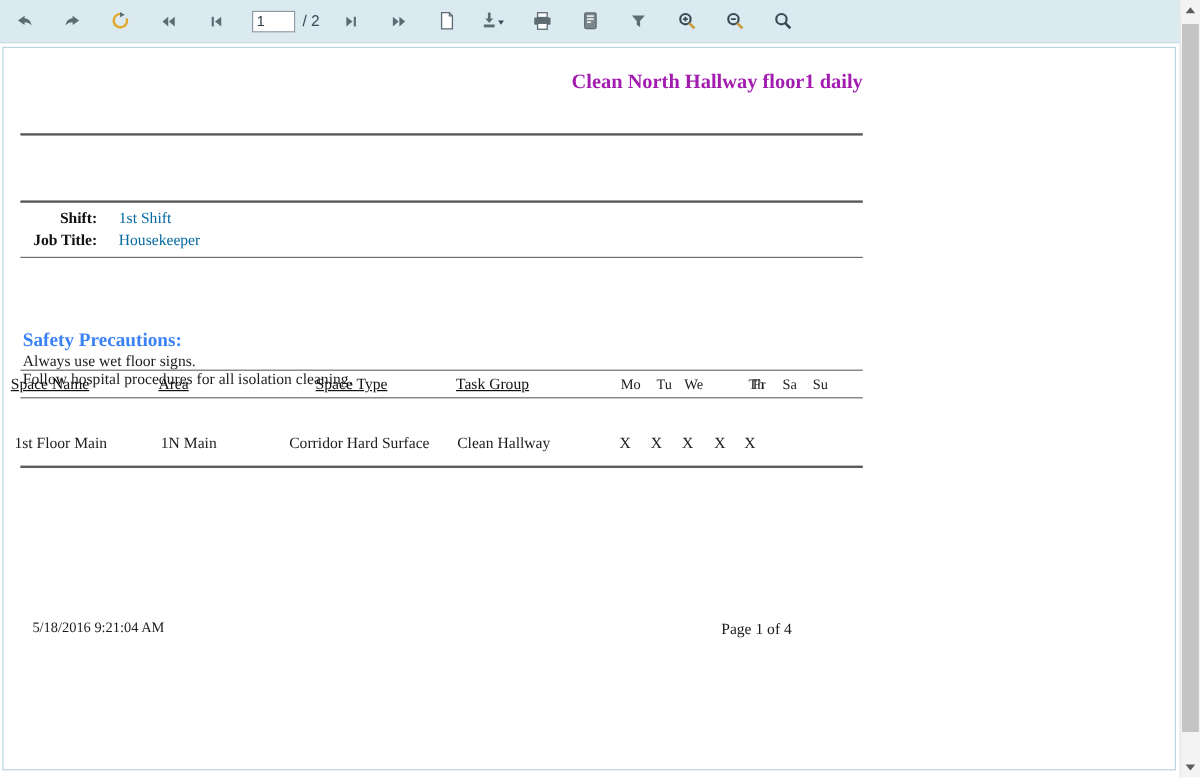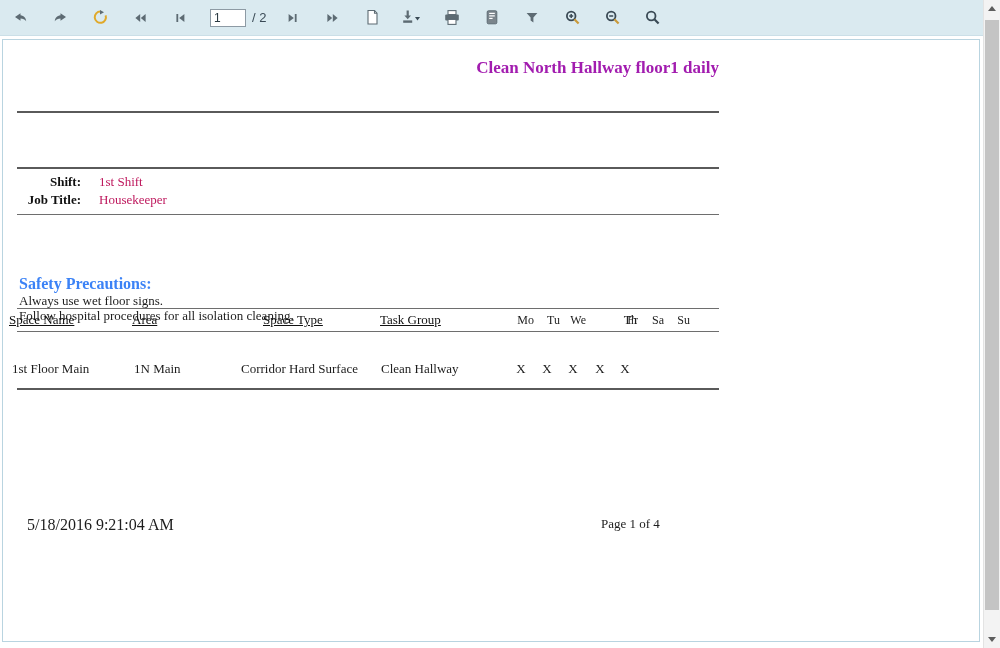--- a/index.html
+++ b/index.html
@@ -116,21 +116,21 @@
     font-weight: bold;
     font-size: 13px;
     font-family: "Liberation Serif", serif;
     color: #111111;
   }
   .kv-value {
     position: absolute;
     left: 96px;
     font-size: 13px;
     font-family: "Liberation Serif", serif;
-    color: #be185d;
+    color: #0369a1;
   }
 
   .safety-head {
     position: absolute;
     left: 16px;
     top: 235px;
     font-weight: bold;
     font-size: 16px;
     font-family: "Liberation Serif", serif;
     color: #3b82f6;
@@ -175,21 +175,21 @@
     font-family: "Liberation Serif", serif;
     color: #1c1c1c;
     text-align: center;
     width: 22px;
   }
 
   .footer-left {
     position: absolute;
     left: 24px;
     top: 476px;
-    font-size: 16px;
+    font-size: 12px;
     font-family: "Liberation Serif", serif;
     color: #1c1c1c;
   }
   .footer-right {
     position: absolute;
     left: 598px;
     top: 476px;
     font-size: 13px;
     font-family: "Liberation Serif", serif;
     color: #1c1c1c;

